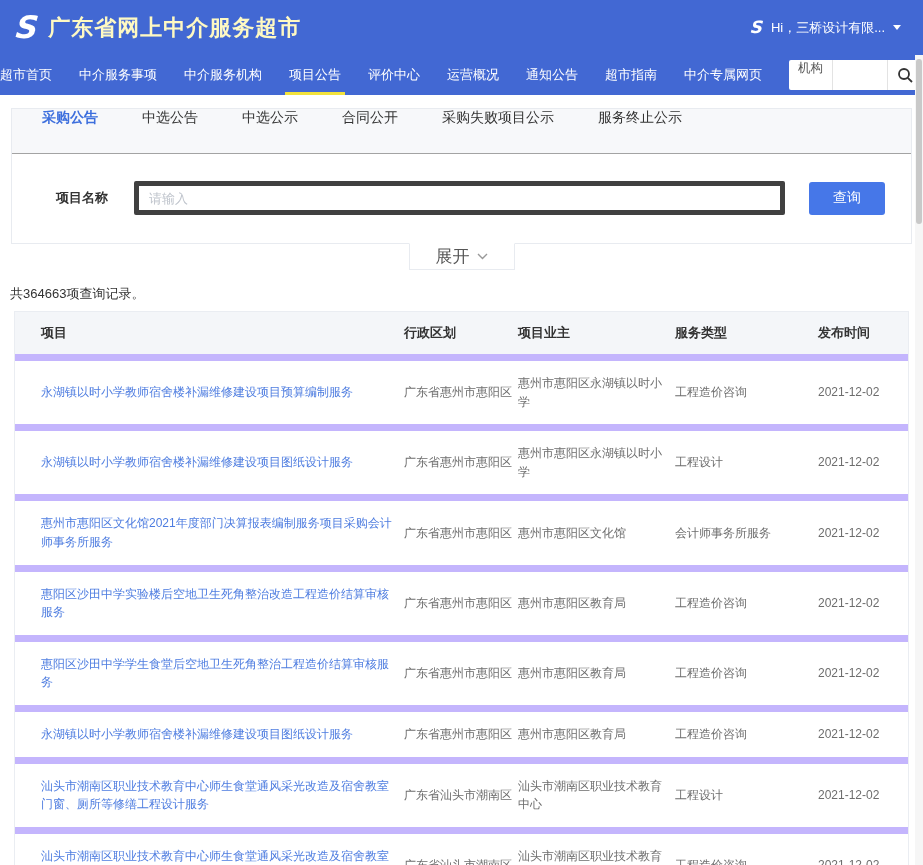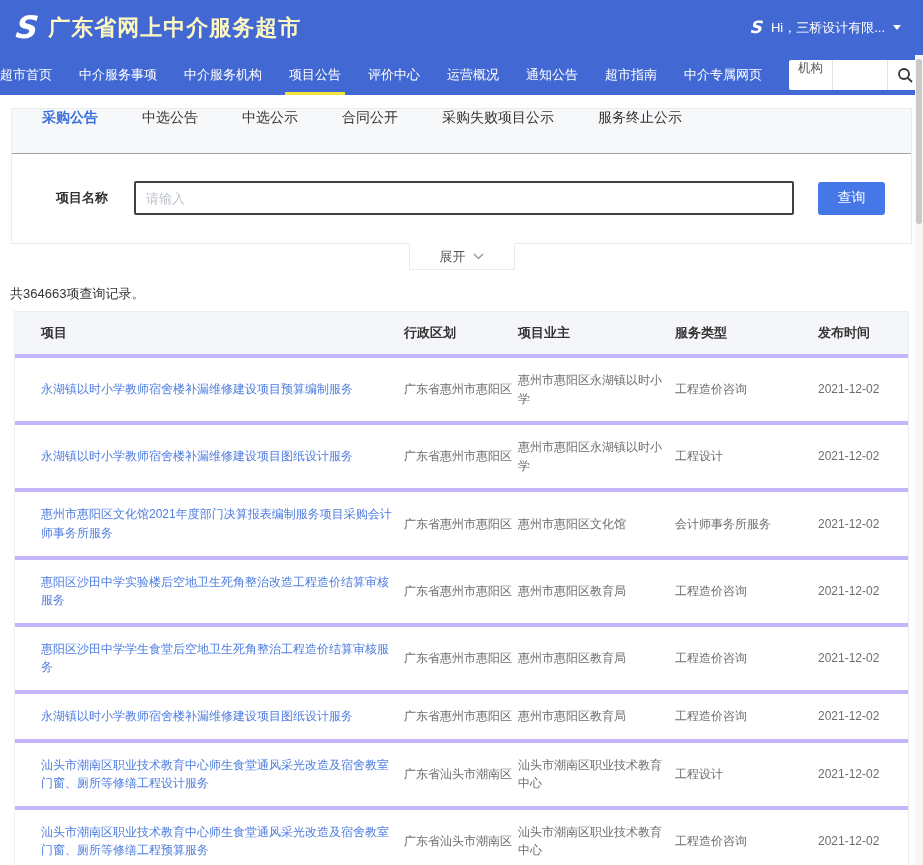--- a/index.html
+++ b/index.html
@@ -25,35 +25,35 @@
   .nav-search input { border:none; outline:none; flex:1; min-width:0; padding:0 6px; font-size:12.5px; }
   .search-btn { width:36px; display:flex; align-items:center; justify-content:center; border-left:1px solid #e3e3e3; background:#fff; cursor:pointer; }
 
   
   .panel { margin:13px 11px 0 11px; background:#fff; border:1px solid #e8ebf0; }
   .tabs { height:45px; background:#f7f8fa; border-bottom:1px solid #a3a3a3; display:flex; align-items:flex-start; padding:0 30px; }
   .tab { font-size:14px; color:#333; margin-right:44px; cursor:pointer; white-space:nowrap; }
   .tab.active { color:#3d6fdd; font-weight:bold; }
   .filter-row { display:flex; align-items:center; padding:27px 26px 28px 44px; }
   .filter-label { font-size:13px; font-weight:bold; color:#333; margin-right:26px; white-space:nowrap; }
-  .filter-input { flex:1; height:34px; border:2px solid #404040; border-radius:2px; padding:8px 10px; font-size:13px; color:#333; outline:none; }
+  .filter-input { flex:1; height:34px; border:5px solid #404040; border-radius:2px; padding:8px 10px; font-size:13px; color:#333; outline:none; }
   .filter-input::placeholder { color:#bfc4cc; }
-  .query-btn { margin-left:24px; width:67px; height:33px; background:#4677e8; color:#fff; border:none; border-radius:3px; font-size:14px; cursor:pointer; }
+  .query-btn { margin-left:24px; width:76px; height:33px; background:#4677e8; color:#fff; border:none; border-radius:3px; font-size:14px; cursor:pointer; }
 
-  .expand-tab { width:106px; margin:-1px auto 0 auto; background:#fff; border:1px solid #e8ebf0; border-top:1px solid #fff; height:27px; display:flex; align-items:center; justify-content:center; gap:7px; font-size:13px; color:#555; cursor:pointer; position:relative; z-index:2; }
+  .expand-tab { width:106px; margin:-1px auto 0 auto; background:#fff; border:1px solid #e8ebf0; border-top:1px solid #fff; height:27px; display:flex; align-items:center; justify-content:center; gap:7px; font-size:17px; color:#555; cursor:pointer; position:relative; z-index:2; }
 
   .result-count { margin:15px 10px 8px 10px; font-size:13px; color:#333; }
 
   
   .table-card { margin:0 14px; border:1px solid #eaedf2; border-bottom:1px solid #eaedf2; }
   .t-row { display:grid; grid-template-columns:389px 114px 157px 143px 1fr; align-items:center; }
   .t-head { background:#f4f6f9; }
   .t-head > div { font-size:13px; font-weight:bold; color:#333; padding:12px 8px 12px 0; }
   .t-row > div:first-child { padding-left:26px; }
-  .t-body { border-top:4px solid #c4b5fd; }
+  .t-body { border-top:7px solid #c4b5fd; }
   .t-body > div { font-size:12px; color:#6d6d6d; padding:13px 10px 13px 0; line-height:1.55; }
   .cell-region { white-space:nowrap; }
   .proj-link { color:#4d7ce0; text-decoration:none; cursor:pointer; }
 
   
   .scrollbar { position:absolute; top:55px; right:0; width:8px; height:810px; background:#f6f6f6; }
   .scroll-thumb { position:absolute; top:4px; left:1px; width:6px; height:165px; background:#c9c9c9; border-radius:3px; cursor:pointer; }
 </style>
 </head>
 <body>

